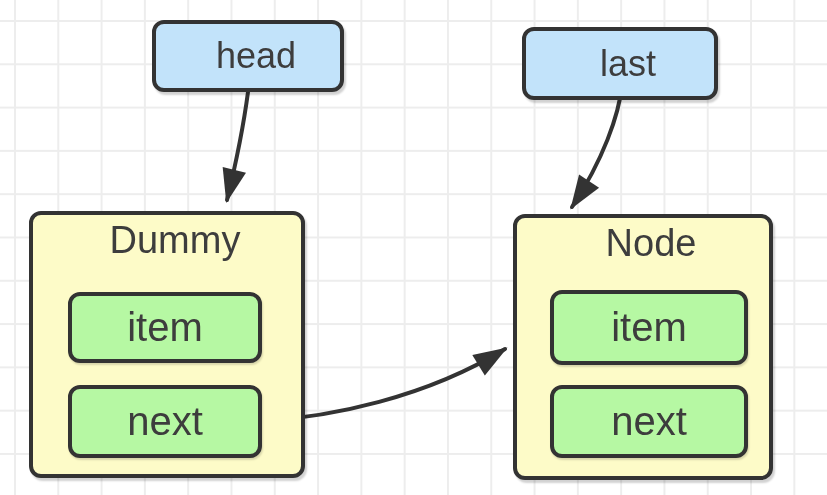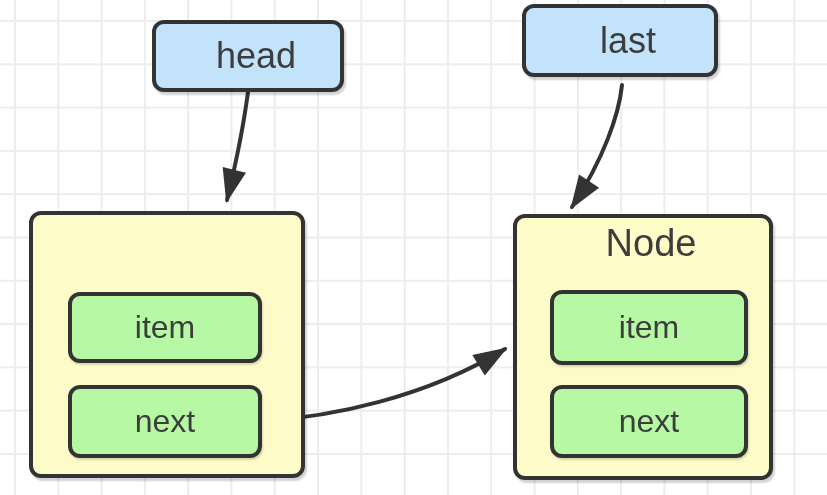--- a/index.html
+++ b/index.html
@@ -38,37 +38,37 @@
     border-radius:12px;
     box-shadow:2px 3px 2px rgba(0,0,0,0.18);
     padding-left:16px;
   }
   .pointer{
     background:var(--pointer-fill);
     display:flex;align-items:center;justify-content:center;
     font-size:36px;
   }
   .pointer-head{left:152px;top:20px;width:192px;height:72px;}
-  .pointer-last{left:522px;top:4px;width:196px;height:73px;}
+  .pointer-last{left:522px;top:27px;width:196px;height:73px;}
   .node{background:var(--node-fill);}
   .node-dummy{left:29px;top:211px;width:276px;height:267px;}
   .node-node{left:513px;top:214px;width:260px;height:266px;}
   .node-title{
     margin-top:2px;
     text-align:center;
     font-size:38px;
     line-height:46px;
   }
   .field{
     position:absolute;
     background:var(--field-fill);
     border:4px solid var(--stroke);
     border-radius:12px;
     display:flex;align-items:center;justify-content:center;
-    font-size:32px;
+    font-size:40px;
     box-shadow:1px 2px 2px rgba(0,0,0,0.15);
   }
   .field-item-dummy{left:35px;top:77px;width:194px;height:71px;}
   .field-next-dummy{left:35px;top:170px;width:194px;height:73px;}
   .field-item-node {left:33px;top:72px;width:198px;height:75px;}
   .field-next-node {left:33px;top:167px;width:198px;height:73px;}
 </style>
 </head>
 <body>
 
@@ -87,20 +87,21 @@
 
   <div class="shape pointer pointer-head">
     <span>head</span>
   </div>
 
   <div class="shape pointer pointer-last">
     <span>last</span>
   </div>
 
   <div class="shape node node-dummy">
+    <div class="node-title">Dummy</div>
     <div class="field field-item-dummy">
       <span>item</span>
     </div>
     <div class="field field-next-dummy">
       <span>next</span>
     </div>
   </div>
 
   <div class="shape node node-node">
     <div class="node-title">Node</div>

